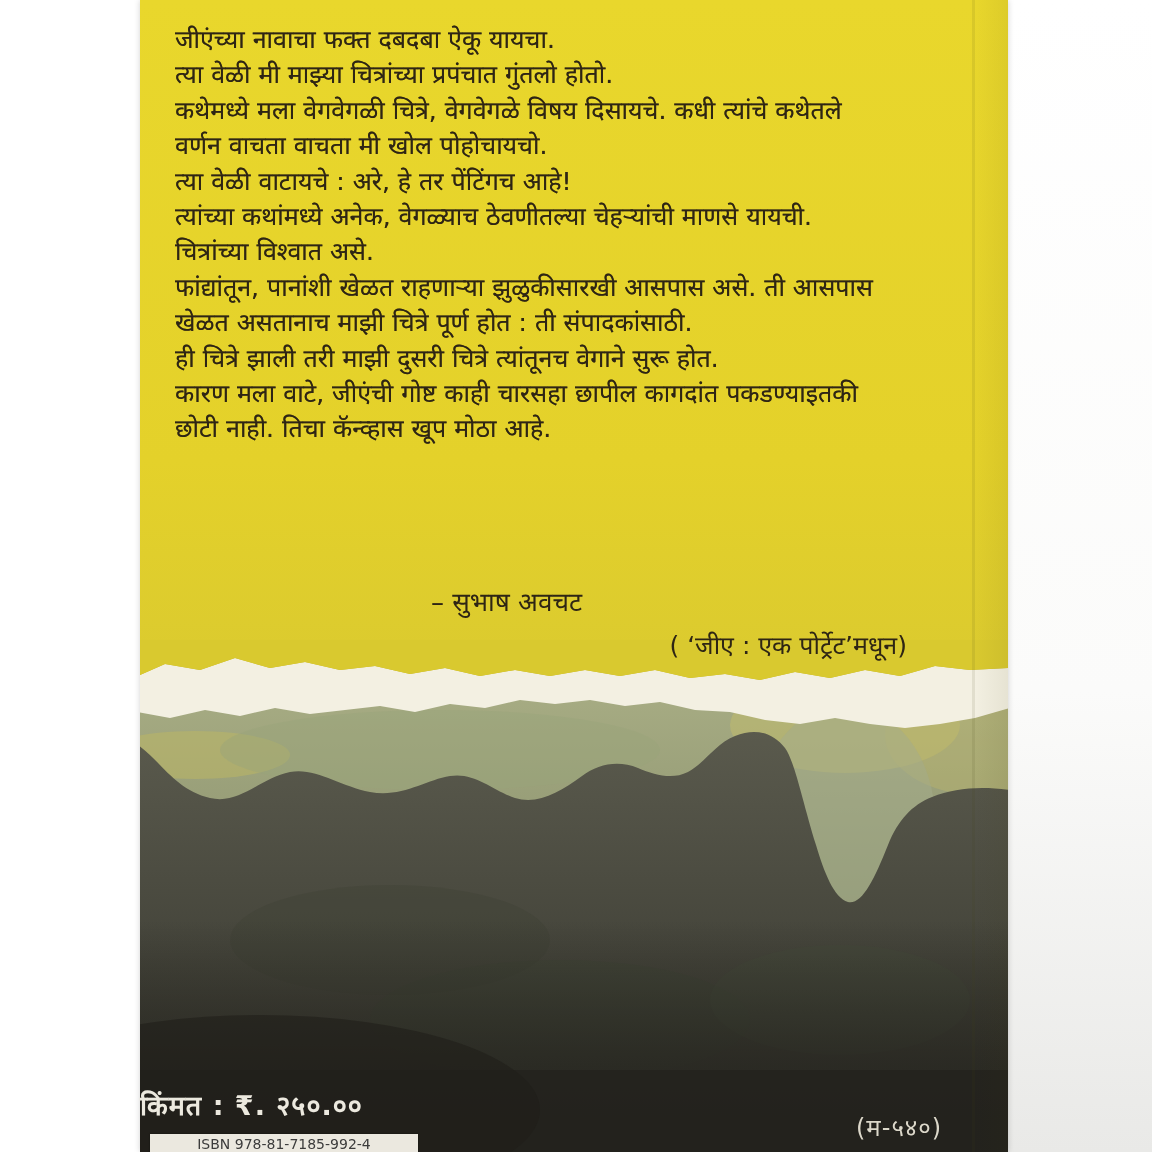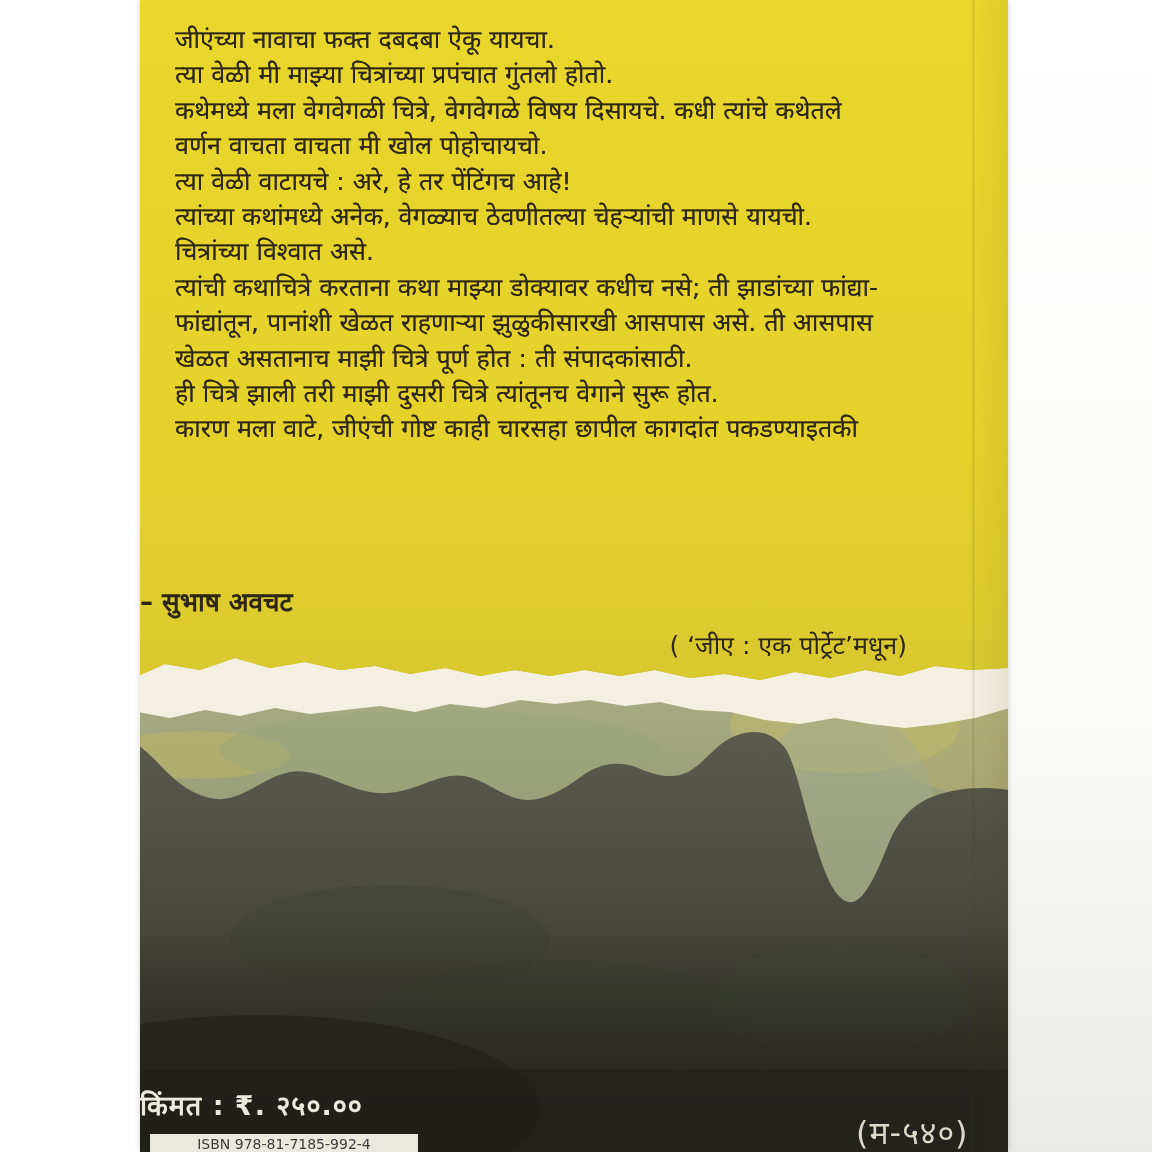--- a/index.html
+++ b/index.html
@@ -38,21 +38,21 @@
   .text-block{
     position:absolute;left:35px;top:22px;width:690px;
     color:#2e2514;
     font-size:25px;line-height:35.4px;
     z-index:3;
     text-shadow:0 0 0.4px rgba(46,37,20,0.6);
   }
   .pline{white-space:nowrap;}
   .signature{
     position:absolute;left:0;top:583px;width:733px;
-    text-align:left;color:#2e2514;font-size:26px;font-weight:700;
+    text-align:center;color:#2e2514;font-size:26px;font-weight:400;
     z-index:3;white-space:nowrap;
   }
   .attribution{
     position:absolute;left:0;top:620px;width:767px;
     text-align:right;color:#2e2514;font-size:25px;
     z-index:3;white-space:nowrap;margin-top:7px;
   }
   .watercolor{
     position:absolute;left:0;top:640px;width:868px;height:512px;z-index:2;
   }
@@ -65,44 +65,44 @@
     position:absolute;left:10px;top:1134px;width:268px;height:18px;
     background:#ebe8df;overflow:hidden;z-index:5;
     box-shadow:0 0 2px rgba(0,0,0,0.4);
   }
   .isbn-box span{
     display:block;color:#3c3c3c;font-size:14px;line-height:20px;
     text-align:center;white-space:nowrap;
   }
   .print-code{
     position:absolute;left:716px;top:1110px;
-    color:#dcd8ca;font-size:32px;letter-spacing:1px;
+    color:#dcd8ca;font-size:24px;letter-spacing:1px;
     z-index:5;white-space:nowrap;
   }
 </style>
 </head>
 <body>
 
 <div class="photo">
 
   <div class="cover">
 
     <div class="text-block">
       <div class="pline">जीएंच्या नावाचा फक्त दबदबा ऐकू यायचा.</div>
       <div class="pline">त्या वेळी मी माझ्या चित्रांच्या प्रपंचात गुंतलो होतो.</div>
       <div class="pline">कथेमध्ये मला वेगवेगळी चित्रे, वेगवेगळे विषय दिसायचे. कधी त्यांचे कथेतले</div>
       <div class="pline">वर्णन वाचता वाचता मी खोल पोहोचायचो.</div>
       <div class="pline">त्या वेळी वाटायचे : अरे, हे तर पेंटिंगच आहे!</div>
       <div class="pline">त्यांच्या कथांमध्ये अनेक, वेगळ्याच ठेवणीतल्या चेहऱ्यांची माणसे यायची.</div>
       <div class="pline">चित्रांच्या विश्वात असे.</div>
-      <div class="pline">त्यांची कथाचित्रे करताना कथा माझ्या डोक्यावर कधीच नसे; ती झाडांच्या फांद्या-</div>
       <div class="pline">फांद्यांतून, पानांशी खेळत राहणाऱ्या झुळुकीसारखी आसपास असे. ती आसपास</div>
       <div class="pline">खेळत असतानाच माझी चित्रे पूर्ण होत : ती संपादकांसाठी.</div>
       <div class="pline">ही चित्रे झाली तरी माझी दुसरी चित्रे त्यांतूनच वेगाने सुरू होत.</div>
       <div class="pline">कारण मला वाटे, जीएंची गोष्ट काही चारसहा छापील कागदांत पकडण्याइतकी</div>
+      <div class="pline">छोटी नाही. तिचा कॅन्व्हास खूप मोठा आहे.</div>
     </div>
 
     <div class="signature">– सुभाष अवचट</div>
     <div class="attribution">( ‘जीए : एक पोर्ट्रेट’मधून)</div>
 
     <svg class="watercolor" viewBox="0 0 868 512" preserveAspectRatio="none">
       <defs>
         <linearGradient id="washGrad" x1="0" y1="0" x2="0" y2="1">
           <stop offset="0" stop-color="#a8ad84"></stop>
           <stop offset="0.45" stop-color="#8d9470"></stop>

